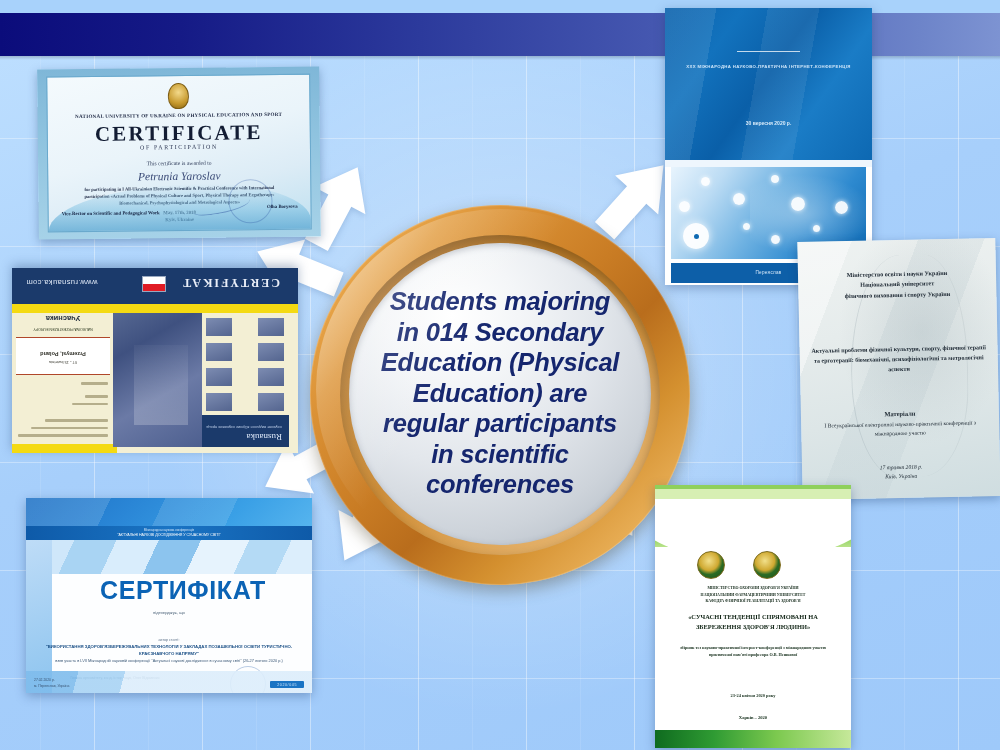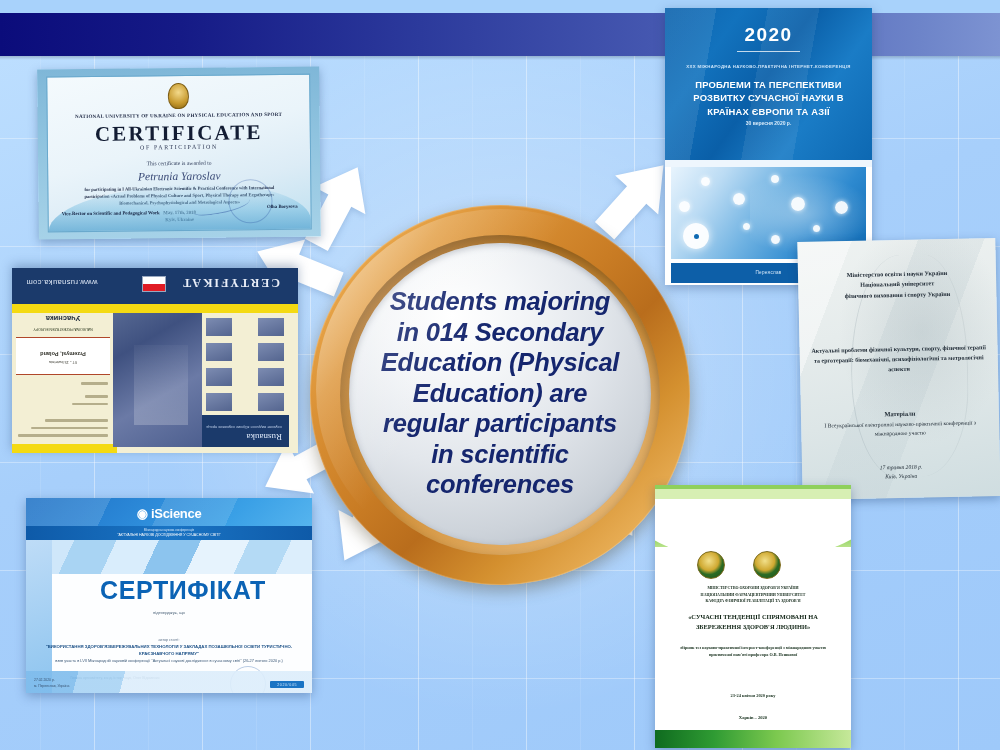--- a/index.html
+++ b/index.html
@@ -437,24 +437,20 @@
       <div class="flag"></div>
       <div class="url">www.rusnauka.com</div>
     </div>
   </div>
 
   <div class="card card-sh" id="iscience">
     <div class="base"></div>
     <div class="hdr"></div>
     <div class="deco"></div>
     <div class="lcorner"></div>
-    <div class="brand">
-      <span>◉</span>
-      <span>iScience</span>
-    </div>
     <div class="ribbon">
       <div class="r1">Міжнародна наукова конференція</div>
       <div class="r2">"АКТУАЛЬНІ НАУКОВІ ДОСЛІДЖЕННЯ У СУЧАСНОМУ СВІТІ"</div>
     </div>
     <div class="title">СЕРТИФІКАТ</div>
     <div class="conf">підтверджує, що</div>
     <div class="lbl">автор статті:</div>
     <div class="art">"ВИКОРИСТАННЯ ЗДОРОВ'ЯЗБЕРЕЖУВАЛЬНИХ ТЕХНОЛОГІЙ У ЗАКЛАДАХ ПОЗАШКІЛЬНОЇ ОСВІТИ ТУРИСТИЧНО-КРАЄЗНАВЧОГО НАПРЯМУ"</div>
     <div class="part">взяв участь в LVІI Міжнародній науковій конференції "Актуальні наукові дослідження в сучасному світі" (26-27 лютого 2020 р.)</div>
     <div class="sign">Голова оргкомітету, канд. істор. наук, Олег Відоменко</div>
@@ -462,24 +458,22 @@
     <div class="bcorner"></div>
     <div class="foot">
       <span>27.02.2020 р.</span><br>
       <span>м. Переяслав, Україна</span>
     </div>
     <div class="num">2020/045</div>
   </div>
 
   <div class="card card-sh" id="conf2020">
     <div class="p1"></div>
-    <div class="y">2020</div>
     <div class="yrule"></div>
     <div class="sup">XXX МІЖНАРОДНА НАУКОВО-ПРАКТИЧНА ІНТЕРНЕТ-КОНФЕРЕНЦІЯ</div>
-    <div class="ttl">ПРОБЛЕМИ ТА ПЕРСПЕКТИВИ РОЗВИТКУ СУЧАСНОЇ НАУКИ В КРАЇНАХ ЄВРОПИ ТА АЗІЇ</div>
     <div class="dt">30 вересня 2020 р.</div>
     <div class="gap"></div>
     <div class="p2">
       <div class="globe"></div>
       <div class="atom"></div>
       <div class="node" style="left:30px;top:10px;width:9px;height:9px;"></div>
       <div class="node" style="left:62px;top:26px;width:12px;height:12px;"></div>
       <div class="node" style="left:100px;top:8px;width:8px;height:8px;"></div>
       <div class="node" style="left:120px;top:30px;width:14px;height:14px;"></div>
       <div class="node" style="left:164px;top:34px;width:13px;height:13px;"></div>

